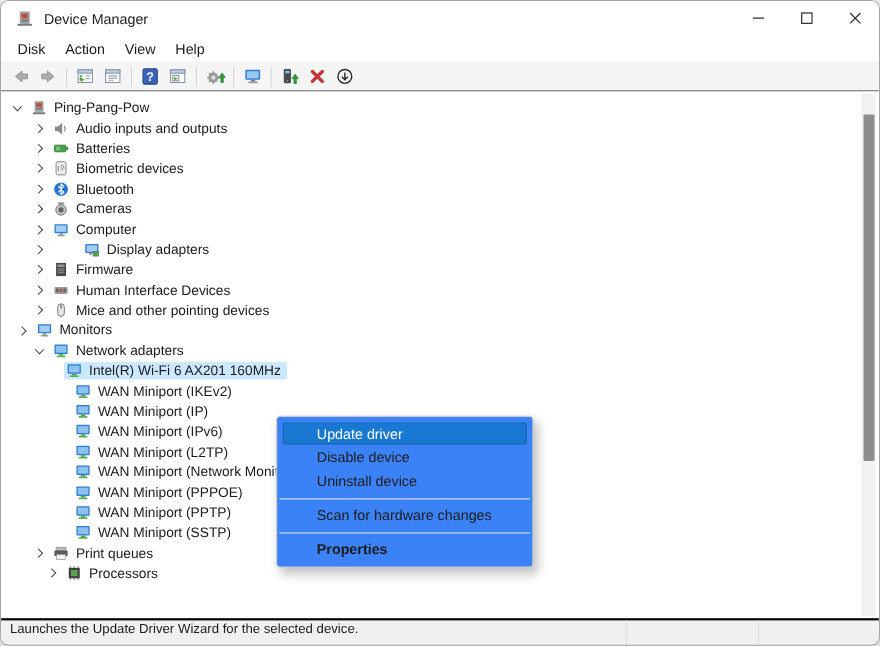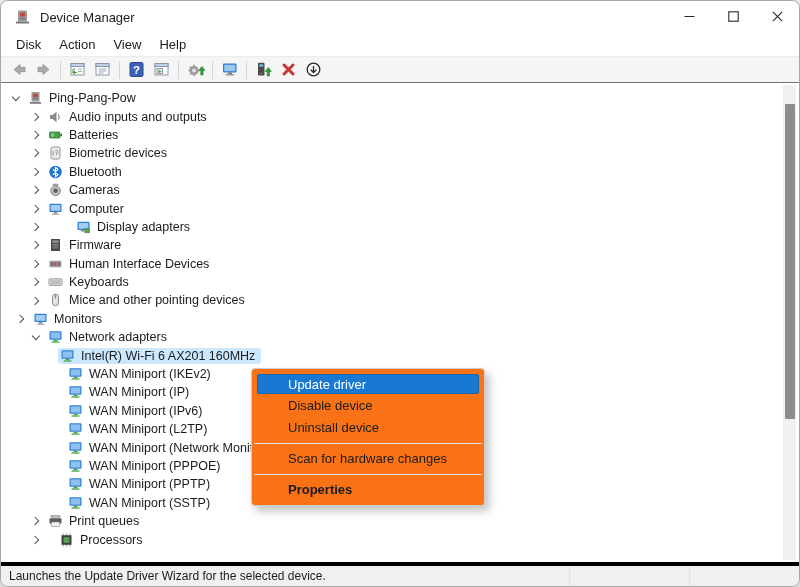--- a/index.html
+++ b/index.html
@@ -32,31 +32,31 @@
   .chev-right i { transform:rotate(-45deg); margin-left:-2px; }
   .chev-down i { transform:rotate(45deg); margin-top:-2px; }
   .row-content { display:inline-flex; align-items:center; padding:1px 6px 1px 2px; border-radius:2px; }
   .row-content.selected { background:#cce8ff; }
   .tree-icon { width:15px; height:14px; display:inline-flex; margin-right:6px; flex:0 0 15px; }
   .tree-label { font-size:12.5px; color:#1b1b1b; }
   
   .vscroll { position:absolute; top:2px; right:3px; bottom:2px; width:13px; background:#f1f1f1; }
   .vthumb { position:absolute; left:1.5px; width:10px; top:19px; height:315px; background:#8d8d8d; border-radius:1px; }
   
-  .ctxmenu { position:absolute; left:250px; top:367px; width:234px; background:#f97316;
+  .ctxmenu { position:absolute; left:250px; top:377px; width:234px; background:#3b82f6;
     border:1px solid #cccccc; border-radius:4px; box-shadow:4px 5px 10px rgba(0,0,0,.25);
     padding:4px 0; z-index:50; }
   .cm-item { height:22px; line-height:22px; font-size:13px; color:#1b1b1b; padding-left:36px; }
   .cm-item.bold { font-weight:bold; }
   .cm-item.highlight { height:20px; line-height:19px; margin:1px 5px; padding-left:30px;
     background:#1878d2; border:1px solid #1566b0; border-radius:2px; color:#ffffff; }
   .cm-sep { height:1px; background:#e2e2e2; margin:4px 2px; }
   
-  .statusbar { height:24px; flex:0 0 auto; background:#f0f0f0; border-top:4px solid #000000;
-    display:flex; align-items:center; font-size:12px; color:#1b1b1b; position:relative; }
+  .statusbar { height:24px; flex:0 0 auto; background:#f0f0f0; border-top:2px solid #000000;
+    display:flex; font-size:12px; color:#1b1b1b; position:relative; }
   .statusbar .stext { padding-left:8px; flex:1 1 auto; }
   .statusbar .szone1 { width:120px; height:100%; border-left:1px solid #e0e0e0; }
   .statusbar .szone2 { width:110px; height:100%; border-left:1px solid #e0e0e0; }
 </style>
 </head>
 <body>
 
 <div id="window">
 
   <div class="titlebar">
@@ -359,34 +359,20 @@
             <span class="tree-label">Human Interface Devices</span>
           </span>
         </div>
         <div class="tree-row" style="padding-left: 28px;">
           <span class="chevbox chev-right">
             <i></i>
           </span>
           <span class="row-content">
             <span class="tree-icon">
               <svg width="15" height="14" viewBox="0 0 15 14">
-                <rect x="1" y="3.8" width="13" height="6.6" rx="0.8" fill="#dedede" stroke="#8a8a8a" stroke-width="0.8"></rect>
-                <path d="M2.6 5.8 h9.8 M2.6 7.3 h9.8 M2.6 8.8 h9.8" stroke="#9a9a9a" stroke-width="0.7"></path>
-              </svg>
-            </span>
-            <span class="tree-label">Keyboards</span>
-          </span>
-        </div>
-        <div class="tree-row" style="padding-left: 28px;">
-          <span class="chevbox chev-right">
-            <i></i>
-          </span>
-          <span class="row-content">
-            <span class="tree-icon">
-              <svg width="15" height="14" viewBox="0 0 15 14">
                 <rect x="4.5" y="1.2" width="6" height="11.5" rx="3" fill="#e4e4e4" stroke="#7a7a7a" stroke-width="0.9"></rect>
                 <path d="M7.5 1.2 V5.5" stroke="#7a7a7a" stroke-width="0.8"></path>
                 <rect x="6.9" y="2.8" width="1.2" height="2.2" rx="0.6" fill="#7a7a7a"></rect>
               </svg>
             </span>
             <span class="tree-label">Mice and other pointing devices</span>
           </span>
         </div>
         <div class="tree-row" style="padding-left: 13px;">
           <span class="chevbox chev-right">
@@ -554,21 +540,21 @@
             <span class="tree-icon">
               <svg width="15" height="14" viewBox="0 0 15 14">
                 <rect x="3" y="1.5" width="9" height="3" fill="#bdbdbd" stroke="#8a8a8a" stroke-width="0.6"></rect>
                 <rect x="1.5" y="4.5" width="12" height="5" rx="0.8" fill="#5a5a5a"></rect>
                 <rect x="3.5" y="8" width="8" height="4.5" fill="#f2f2f2" stroke="#8a8a8a" stroke-width="0.6"></rect>
               </svg>
             </span>
             <span class="tree-label">Print queues</span>
           </span>
         </div>
-        <div class="tree-row" style="padding-left: 28px; gap: 11px;">
+        <div class="tree-row" style="padding-left: 40px;">
           <span class="chevbox chev-right">
             <i></i>
           </span>
           <span class="row-content">
             <span class="tree-icon">
               <svg width="15" height="14" viewBox="0 0 15 14">
                 <path d="M4 0.5 v1.6 M7.5 0.5 v1.6 M11 0.5 v1.6 M4 11.9 v1.6 M7.5 11.9 v1.6 M11 11.9 v1.6" stroke="#7a7a7a" stroke-width="0.9"></path>
                 <rect x="2.5" y="2.2" width="10" height="9.6" fill="#3f3f3f"></rect>
                 <rect x="4.5" y="4.2" width="6" height="5.6" fill="#57a14f"></rect>
               </svg>

